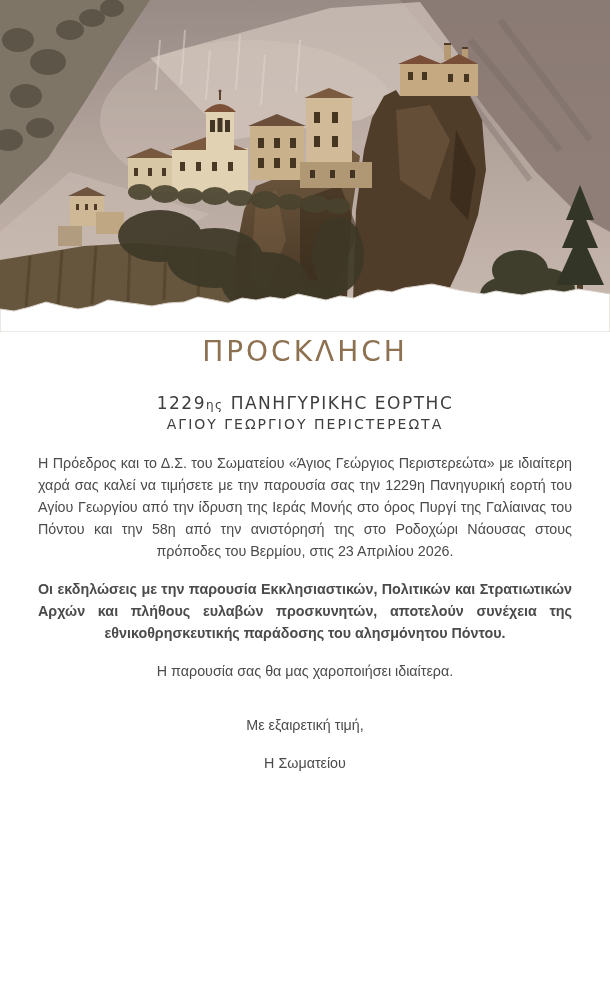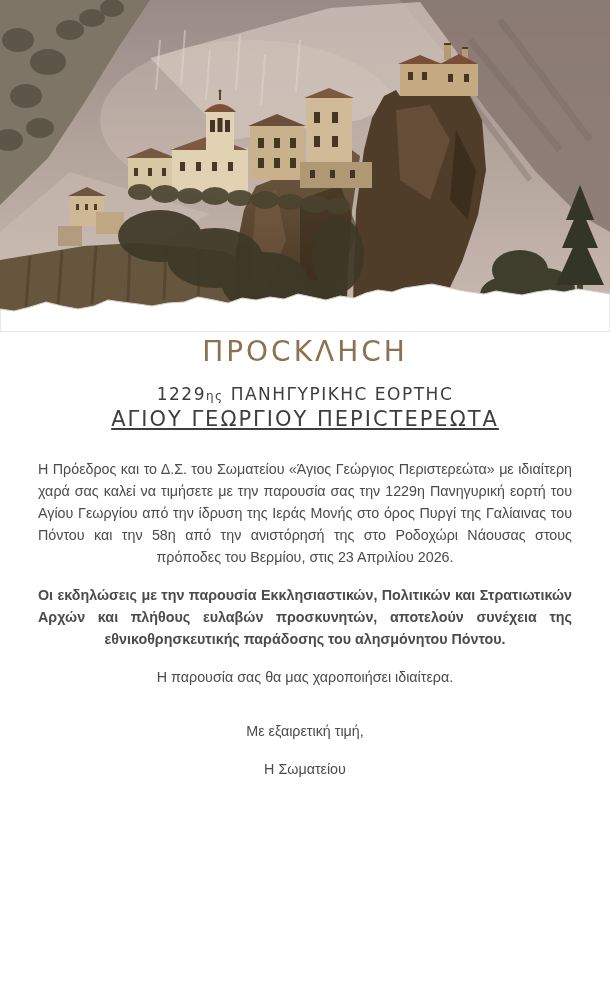--- a/index.html
+++ b/index.html
@@ -2,29 +2,29 @@
 <html><head>
 <meta charset="utf-8">
 <style>
   html,body{margin:0;padding:0;background:#ffffff;}
   .page{position:relative;width:610px;height:868px;margin:0 auto;background:#fff;overflow:hidden;
         font-family:"Liberation Sans","DejaVu Sans",sans-serif;}
   .hero{display:block;}
   .title{margin:3px 0 0;text-align:center;font-family:"DejaVu Sans",sans-serif;font-weight:400;
          font-size:28px;letter-spacing:3px;color:#8d7150;}
   .sub{text-align:center;font-family:"DejaVu Sans",sans-serif;color:#3e3e40;font-weight:400;}
-  .sub-line1{font-size:17px;letter-spacing:1.5px;margin-top:16px;}
+  .sub-line1{font-size:17px;letter-spacing:1.5px;margin-top:25px;}
   .sub-line1 .suffix{font-size:12px;}
   .sub-line1 .rest{margin-left:7px;}
-  .sub-line2{font-size:21px;letter-spacing:2px;margin-top:3px;text-decoration:underline;}
+  .sub-line2{font-size:14px;letter-spacing:2px;margin-top:3px;}
   .date-line{text-align:center;font-family:"DejaVu Sans",sans-serif;font-size:15.5px;
              letter-spacing:1px;color:#9c8b76;margin-top:11px;}
   .body-text{font-size:14.3px;line-height:22px;color:#4b4b4d;margin:0 38px;
              text-align:justify;text-align-last:center;-moz-text-align-last:center;}
-  .p1{margin-top:27px;}
+  .p1{margin-top:20px;}
   .p2{margin-top:16px;font-weight:bold;}
   .p3{margin-top:16px;text-align:center;}
   .salute{margin-top:32px;text-align:center;}
   .sign{margin-top:16px;text-align:center;}
   .sign .line{display:block;}
   .divider{position:absolute;left:38px;right:38px;top:921px;border-top:1px solid #9a8b8b;}
   .seal{position:absolute;left:50%;top:862px;transform:translateX(-50%);}
 </style>
 </head>
 <body>

